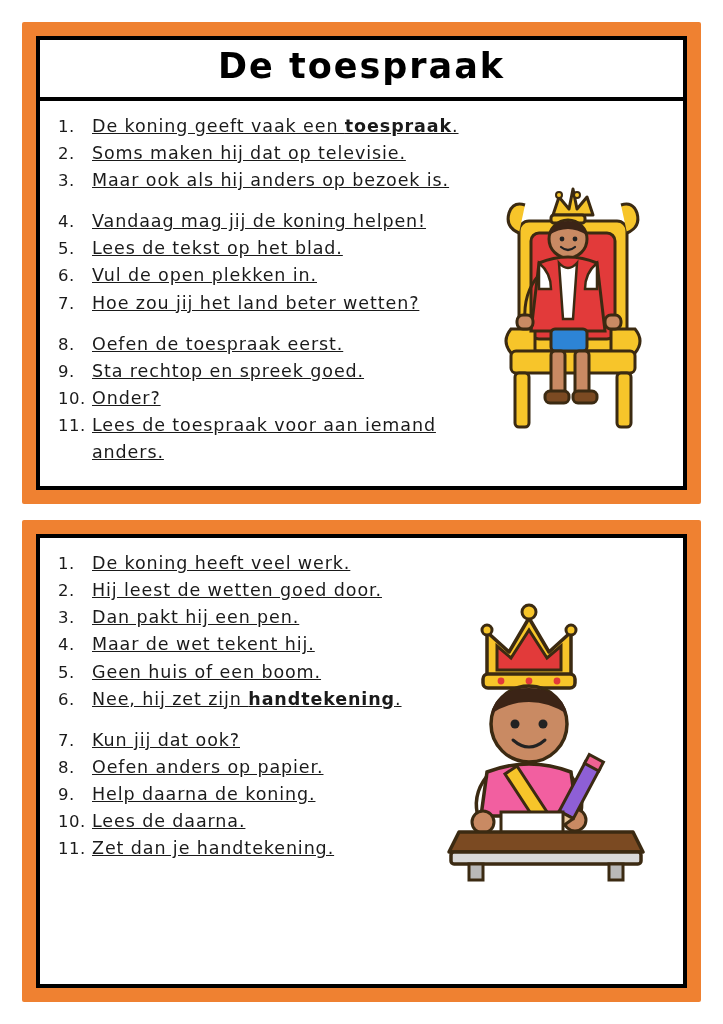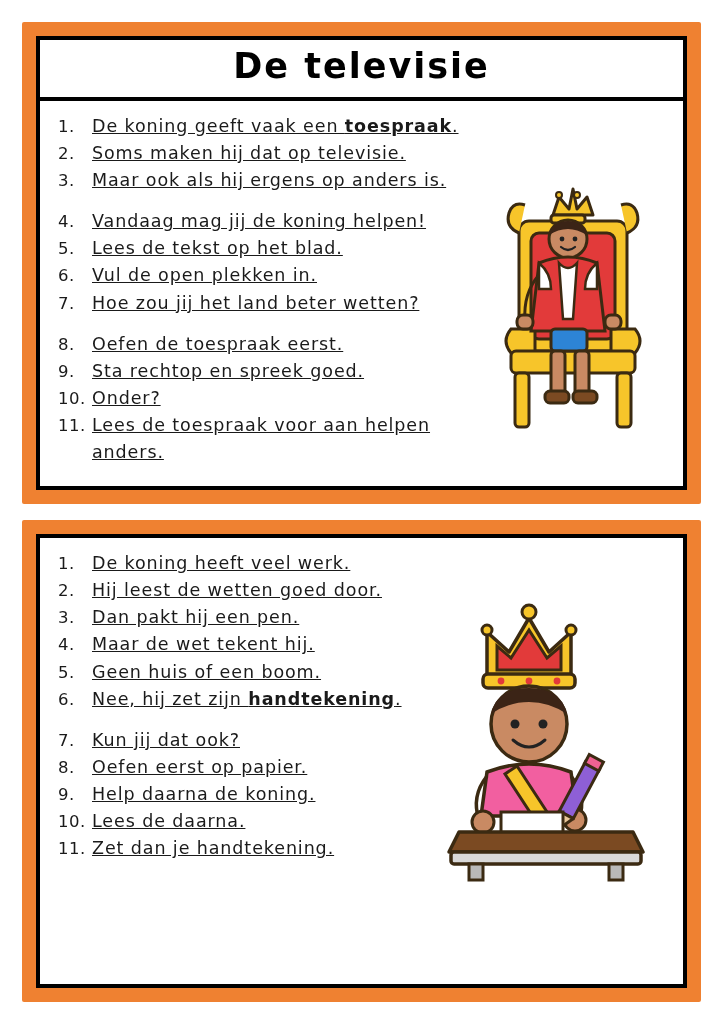--- a/index.html
+++ b/index.html
@@ -106,36 +106,36 @@
   svg { display: block; }
 </style>
 </head>
 <body>
 
 <div class="page">
 
   <div class="card">
     <div class="card-inner">
       <div class="card-title-bar">
-        <div class="card-title">De televisie</div>
+        <div class="card-title">De toespraak</div>
       </div>
       <div class="card-body">
 
         <div class="lines" id="list0">
             <div class="line">
               <span class="num">1.</span>
               <span class="txt">De koning geeft vaak een <span class="bold">toespraak</span>.</span>
             </div>
             <div class="line">
               <span class="num">2.</span>
               <span class="txt">Soms maken hij dat op televisie.</span>
             </div>
             <div class="line">
               <span class="num">3.</span>
-              <span class="txt">Maar ook als hij ergens op anders is.</span>
+              <span class="txt">Maar ook als hij anders op bezoek is.</span>
             </div>
             <div class="line spacer"></div>
             <div class="line">
               <span class="num">4.</span>
               <span class="txt">Vandaag mag jij de koning helpen!</span>
             </div>
             <div class="line">
               <span class="num">5.</span>
               <span class="txt">Lees de tekst op het blad.</span>
             </div>
@@ -155,21 +155,21 @@
             <div class="line">
               <span class="num">9.</span>
               <span class="txt">Sta rechtop en spreek goed.</span>
             </div>
             <div class="line">
               <span class="num">10.</span>
               <span class="txt">Onder?</span>
             </div>
             <div class="line">
               <span class="num">11.</span>
-              <span class="txt">Lees de toespraak voor aan helpen anders.</span>
+              <span class="txt">Lees de toespraak voor aan iemand anders.</span>
             </div>
           </div>
 
         <div class="art art1">
           <svg viewBox="0 0 170 270" width="170" height="270">
 
             <rect x="30" y="42" width="108" height="130" rx="10" fill="#f7c52a" stroke="#3b2a12" stroke-width="3"></rect>
             <rect x="42" y="54" width="84" height="106" rx="8" fill="#e23a3a" stroke="#3b2a12" stroke-width="3"></rect>
 
             <path d="M30 54 q-14 -6 -10 -20 q4 -12 16 -8" fill="#f7c52a" stroke="#3b2a12" stroke-width="3"></path>
@@ -246,21 +246,21 @@
               <span class="num">6.</span>
               <span class="txt">Nee, hij zet zijn <span class="bold">handtekening</span>.</span>
             </div>
             <div class="line spacer"></div>
             <div class="line">
               <span class="num">7.</span>
               <span class="txt">Kun jij dat ook?</span>
             </div>
             <div class="line">
               <span class="num">8.</span>
-              <span class="txt">Oefen eerst op papier.</span>
+              <span class="txt">Oefen anders op papier.</span>
             </div>
             <div class="line">
               <span class="num">9.</span>
               <span class="txt">Help daarna de koning.</span>
             </div>
             <div class="line">
               <span class="num">10.</span>
               <span class="txt">Lees de daarna.</span>
             </div>
             <div class="line">

